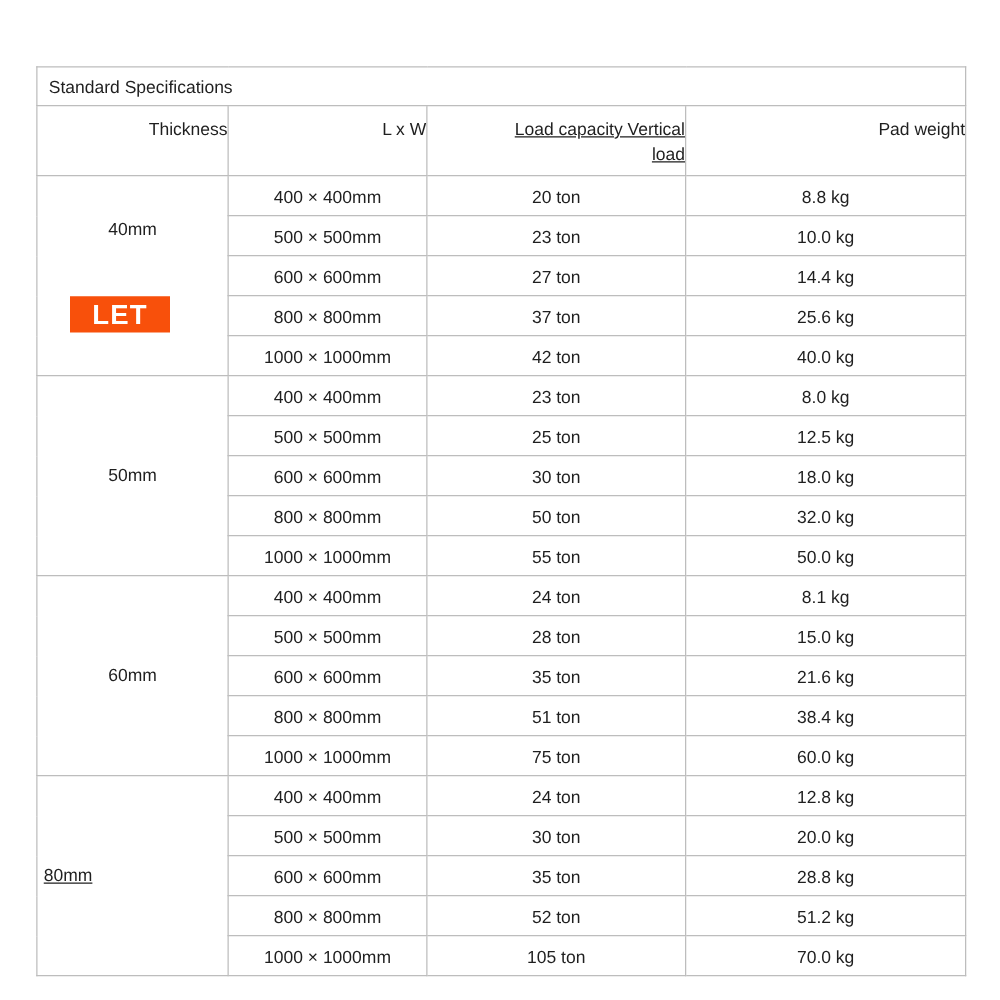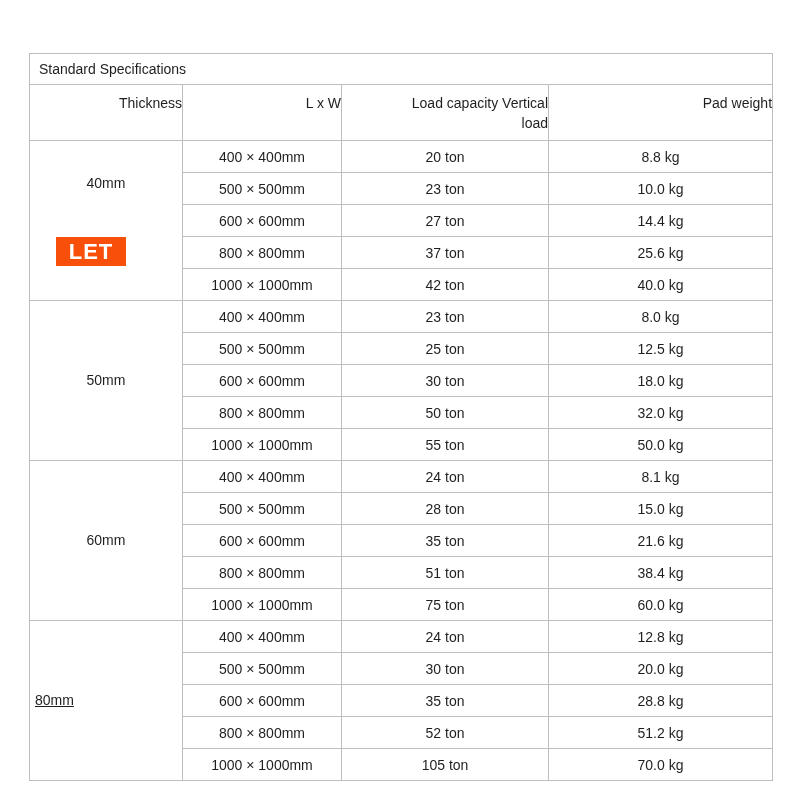--- a/index.html
+++ b/index.html
@@ -23,29 +23,29 @@
     border:1px solid var(--border);
     font-weight:400;text-align:center;padding:0;
     overflow:hidden;
   }
   .title-row td{
     height:30px;text-align:left;padding-left:9px;vertical-align:middle;
   }
   .header-row th{
     height:47px;vertical-align:top;padding-top:8px;line-height:20px;text-align:right;
   }
-  .load-header-span{display:inline-block;max-width:165px;}
+  .load-header-span{display:inline-block;max-width:165px;text-decoration:underline;}
   .data-row td{height:31px;vertical-align:middle;}
   .thickness-cell{
     vertical-align:top;padding-top:8px;line-height:17px;
   }
   .thickness-cell.align-left{text-align:left;text-decoration:underline;}
   .thickness-cell.align-left .thick-label{padding-left:5px;}
   .let-logo{
-    width:70px;height:29px;margin:45px 0 0 26px;
+    width:80px;height:29px;margin:45px 0 0 26px;
     background:var(--logo-bg);color:var(--logo-fg);
     display:flex;align-items:center;justify-content:center;
     font-size:22px;font-weight:700;letter-spacing:1px;
   }
 </style>
 </head>
 <body style="background: rgb(255, 255, 255);">
 
 <table class="spec-table">
   <colgroup>

